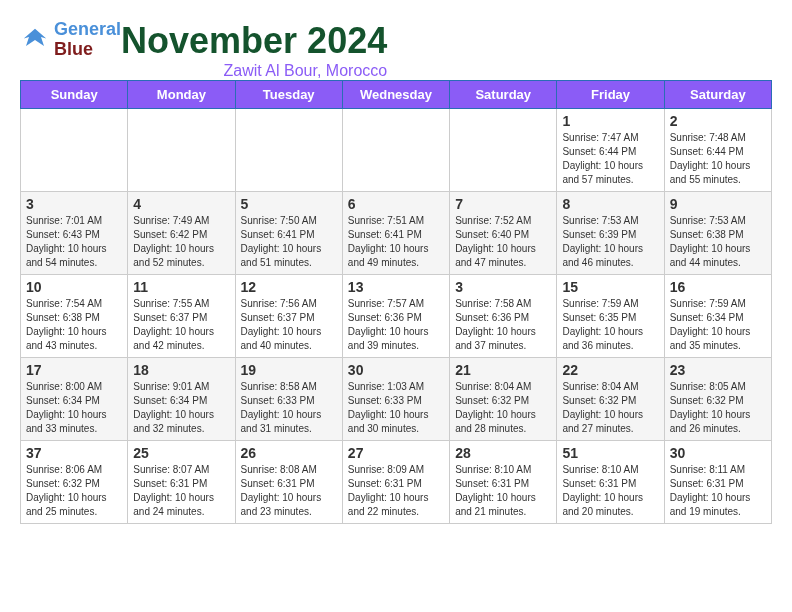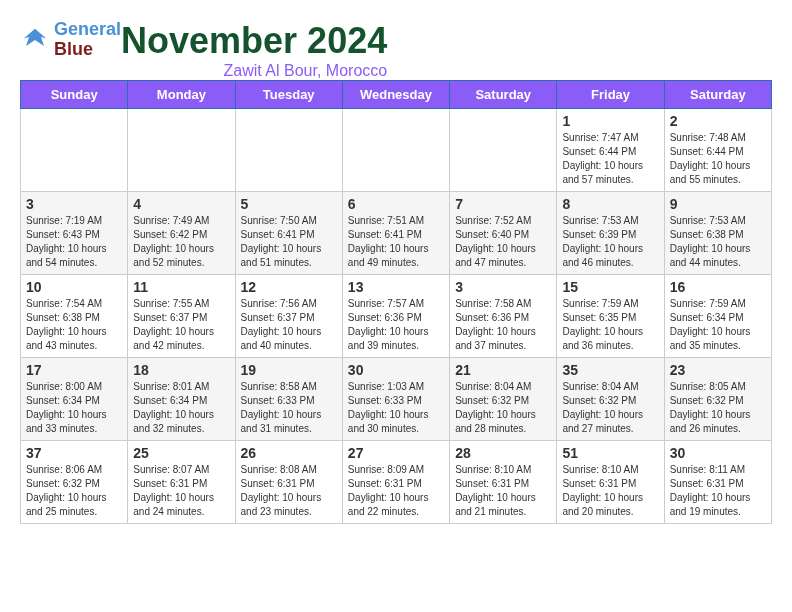--- a/index.html
+++ b/index.html
@@ -136,21 +136,21 @@
         <td>
           <span class="day-number">2</span>
           <div class="day-info">Sunrise: 7:48 AM
 Sunset: 6:44 PM
 Daylight: 10 hours and 55 minutes.</div>
         </td>
       </tr>
       <tr>
         <td>
           <span class="day-number">3</span>
-          <div class="day-info">Sunrise: 7:19 AM
+          <div class="day-info">Sunrise: 7:01 AM
 Sunset: 6:43 PM
 Daylight: 10 hours and 54 minutes.</div>
         </td>
         <td>
           <span class="day-number">4</span>
           <div class="day-info">Sunrise: 7:49 AM
 Sunset: 6:42 PM
 Daylight: 10 hours and 52 minutes.</div>
         </td>
         <td>
@@ -230,21 +230,21 @@
       </tr>
       <tr>
         <td>
           <span class="day-number">17</span>
           <div class="day-info">Sunrise: 8:00 AM
 Sunset: 6:34 PM
 Daylight: 10 hours and 33 minutes.</div>
         </td>
         <td>
           <span class="day-number">18</span>
-          <div class="day-info">Sunrise: 8:01 AM
+          <div class="day-info">Sunrise: 9:01 AM
 Sunset: 6:34 PM
 Daylight: 10 hours and 32 minutes.</div>
         </td>
         <td>
           <span class="day-number">19</span>
           <div class="day-info">Sunrise: 8:58 AM
 Sunset: 6:33 PM
 Daylight: 10 hours and 31 minutes.</div>
         </td>
         <td>
@@ -253,21 +253,21 @@
 Sunset: 6:33 PM
 Daylight: 10 hours and 30 minutes.</div>
         </td>
         <td>
           <span class="day-number">21</span>
           <div class="day-info">Sunrise: 8:04 AM
 Sunset: 6:32 PM
 Daylight: 10 hours and 28 minutes.</div>
         </td>
         <td>
-          <span class="day-number">35</span>
+          <span class="day-number">22</span>
           <div class="day-info">Sunrise: 8:04 AM
 Sunset: 6:32 PM
 Daylight: 10 hours and 27 minutes.</div>
         </td>
         <td>
           <span class="day-number">23</span>
           <div class="day-info">Sunrise: 8:05 AM
 Sunset: 6:32 PM
 Daylight: 10 hours and 26 minutes.</div>
         </td>

